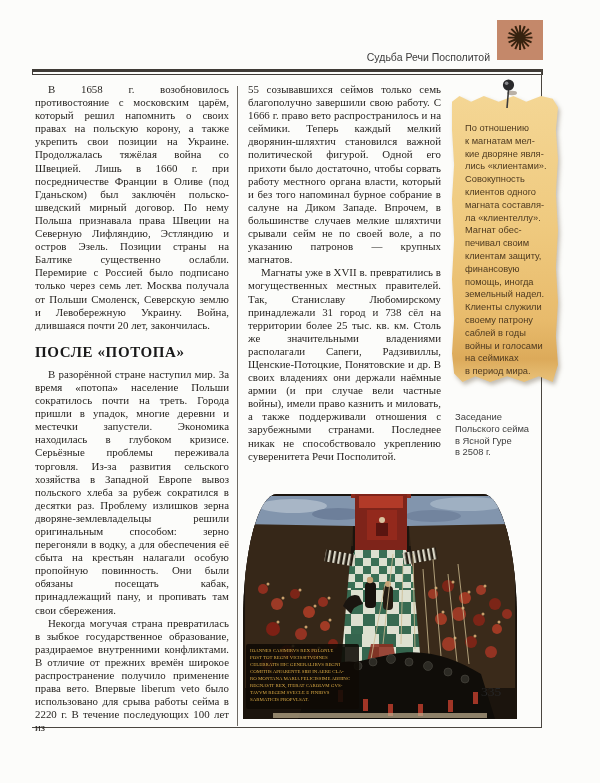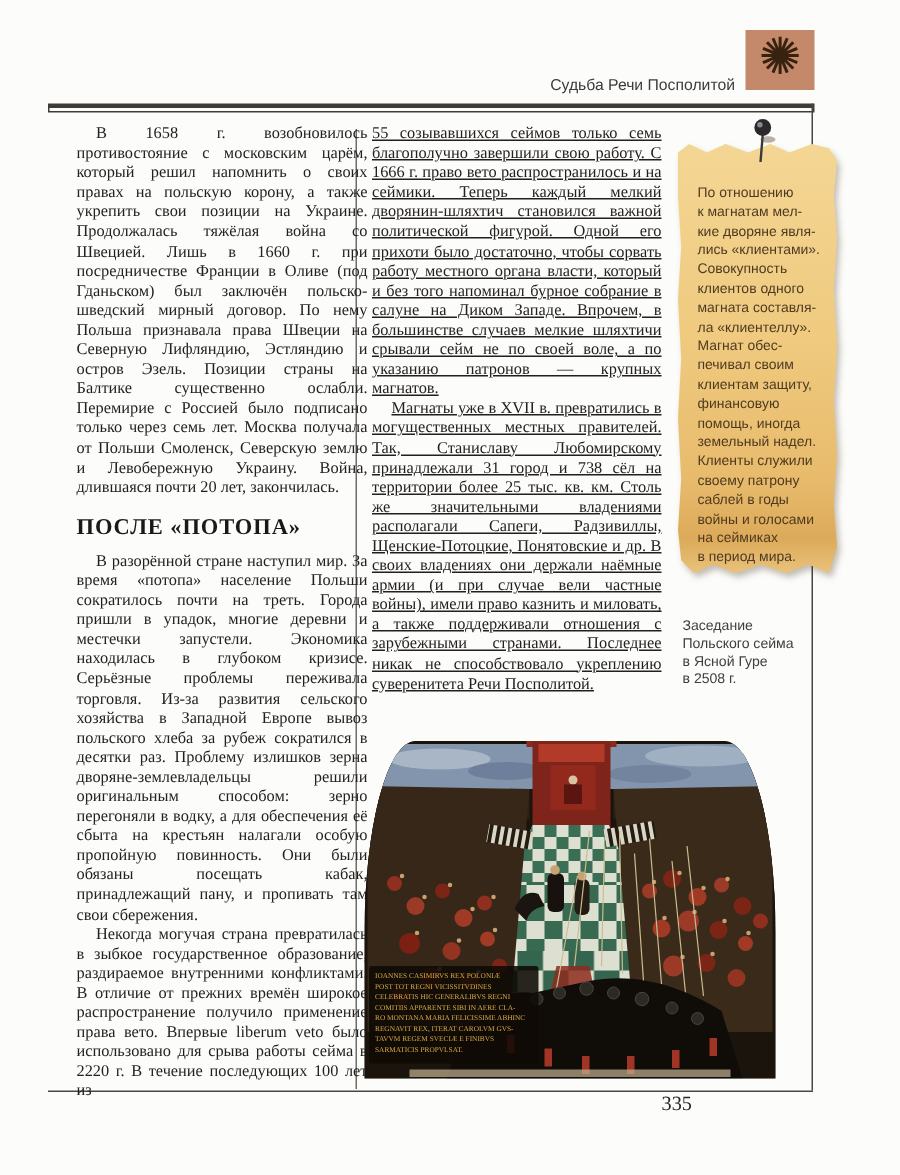--- a/index.html
+++ b/index.html
@@ -18,22 +18,22 @@
   .rule-top{position:absolute;left:32px;top:49px;width:509px;height:2px;
     border-top:3px solid #3f3b36;border-bottom:1px solid #3f3b36;
     border-left:1px solid #3f3b36;border-right:1px solid #3f3b36;}
   .rule-right{position:absolute;left:541px;top:49px;height:658px;width:0;border-left:1px solid #4a4640;}
   .rule-bottom{position:absolute;left:32px;top:707px;width:510px;height:0;border-top:1px solid #4a4640;}
   .col-divider{position:absolute;left:237px;top:66px;height:640px;width:0;border-left:1px solid #6e6a64;}
 
   
   .col{position:absolute;top:63px;font:10.9px/13.1px "Liberation Serif",serif;
     color:#221f1c;text-align:justify;hyphens:auto;}
-  .col1{left:51px;width:194px;}
-  .col2{left:248px;width:193px;text-decoration:underline;}
+  .col1{left:35px;width:194px;}
+  .col2{left:248px;width:193px;}
   .col p{margin:0;}
   .col p.ind{text-indent:13px;}
   .col h2{font-family:"Liberation Serif",serif;font-size:15px;font-weight:bold;
     letter-spacing:.6px;color:#191919;margin:14px 0 9px;text-align:left;}
 
   
   .note-wrap{position:absolute;left:452px;top:76px;width:106px;height:286px;
     filter:drop-shadow(2px 3px 2px rgba(60,40,10,.30));}
   .note{width:100%;height:100%;box-sizing:border-box;padding:26px 10px 0 13px;
     background:linear-gradient(180deg,#f4d694 0%,#efca7f 45%,#e8bb6c 78%,#dcaa5a 92%,#e9c27a 100%);
@@ -45,21 +45,21 @@
 
   
   .fig-caption{position:absolute;left:455px;top:391px;width:100px;
     font:9.4px/11.8px "Liberation Sans",sans-serif;color:#3f3f3f;white-space:pre-line;}
 
   
   .painting{position:absolute;left:243px;top:474px;width:274px;height:225px;
     border-radius:34px 34px 0 0 / 128px 128px 0 0;overflow:hidden;background:#1b140d;}
   .painting svg{display:block;}
 
-  .page-num{position:absolute;top:708px;left:441px;width:100px;text-align:left;
+  .page-num{position:absolute;top:664px;left:441px;width:100px;text-align:center;
     font:13.5px "Liberation Serif",serif;color:#262626;}
 </style>
 </head>
 <body>
 
 <div id="page">
 
   <div class="hdr-title">Судьба Речи Посполитой</div>
   <div class="corner-square">
     <span class="sun-glyph">✺</span>

